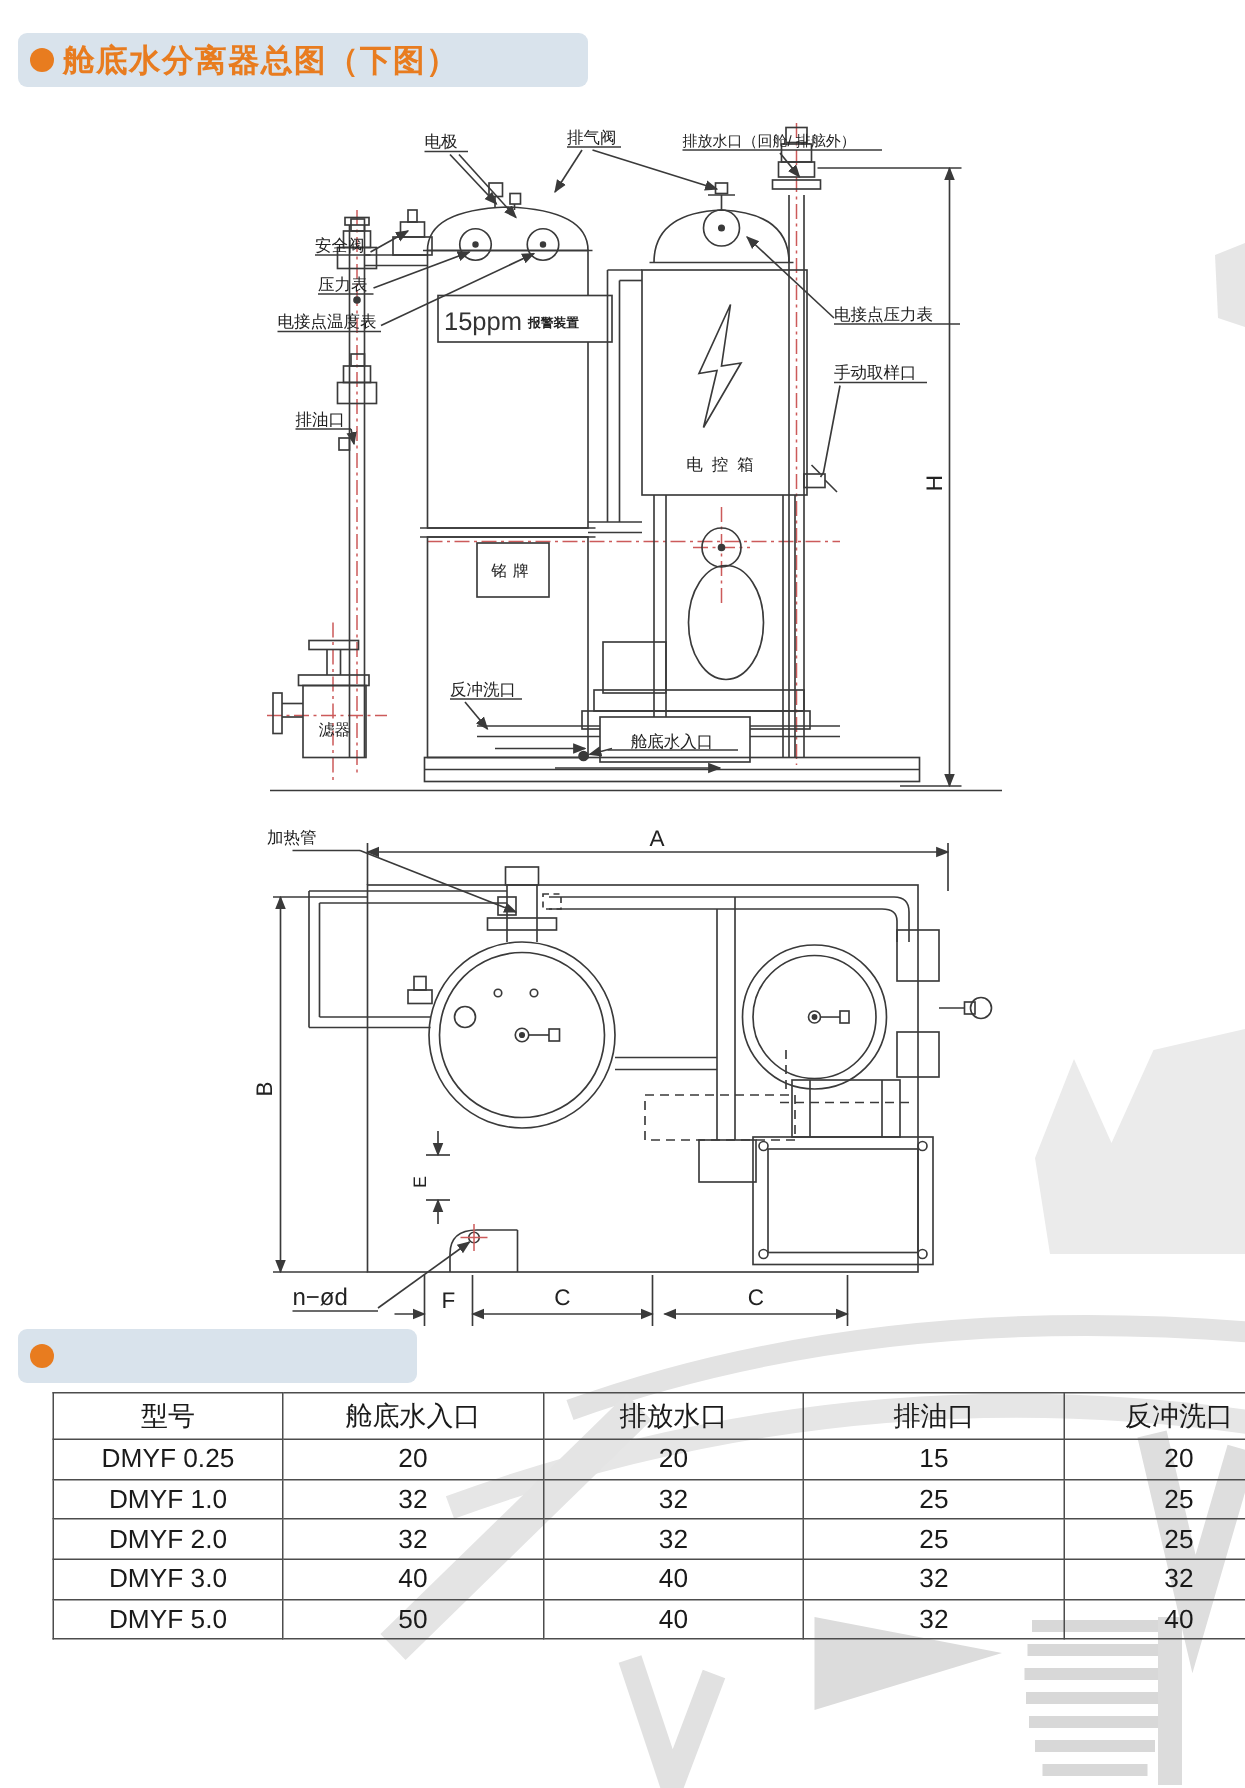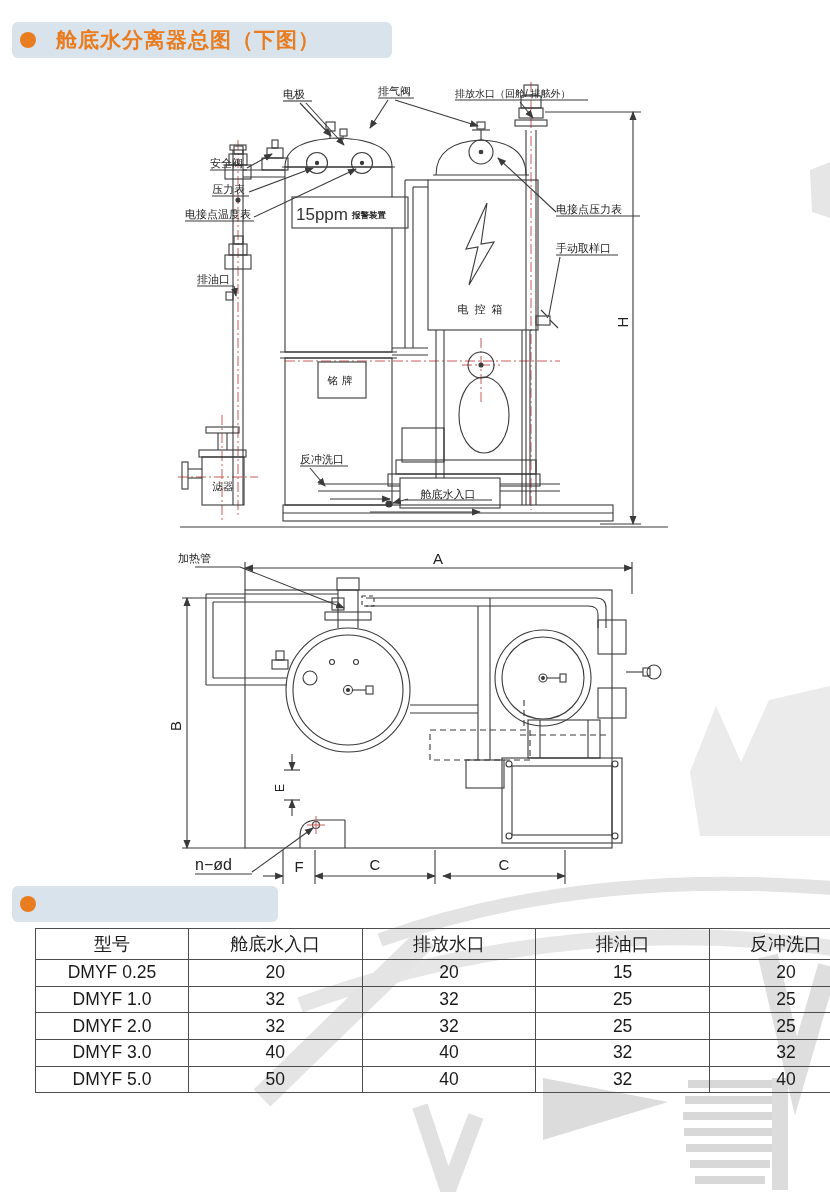--- a/index.html
+++ b/index.html
@@ -6,21 +6,21 @@
   body{
     width:830px;height:1192px;position:relative;overflow:hidden;
     background:#ffffff;
     font-family:"Liberation Sans","DejaVu Sans",sans-serif;
   }
   .layer{position:absolute;left:0;top:0;}
   #watermark{z-index:0;}
   .content{z-index:1;}
   
   .heading{
-    position:absolute;display:flex;align-items:center;gap:20px;
+    position:absolute;display:flex;align-items:center;gap:6px;
     background:#d9e3ec;border-radius:6px;height:36px;padding-left:8px;
     z-index:2;
   }
   .heading .bullet{
     width:16px;height:16px;border-radius:50%;background:#e87c1f;flex:0 0 auto;
   }
   .heading .htext{
     color:#e87c1f;font-weight:bold;font-size:21px;letter-spacing:1px;white-space:nowrap;
   }
   #heading-overview{left:12px;top:22px;width:372px;}

